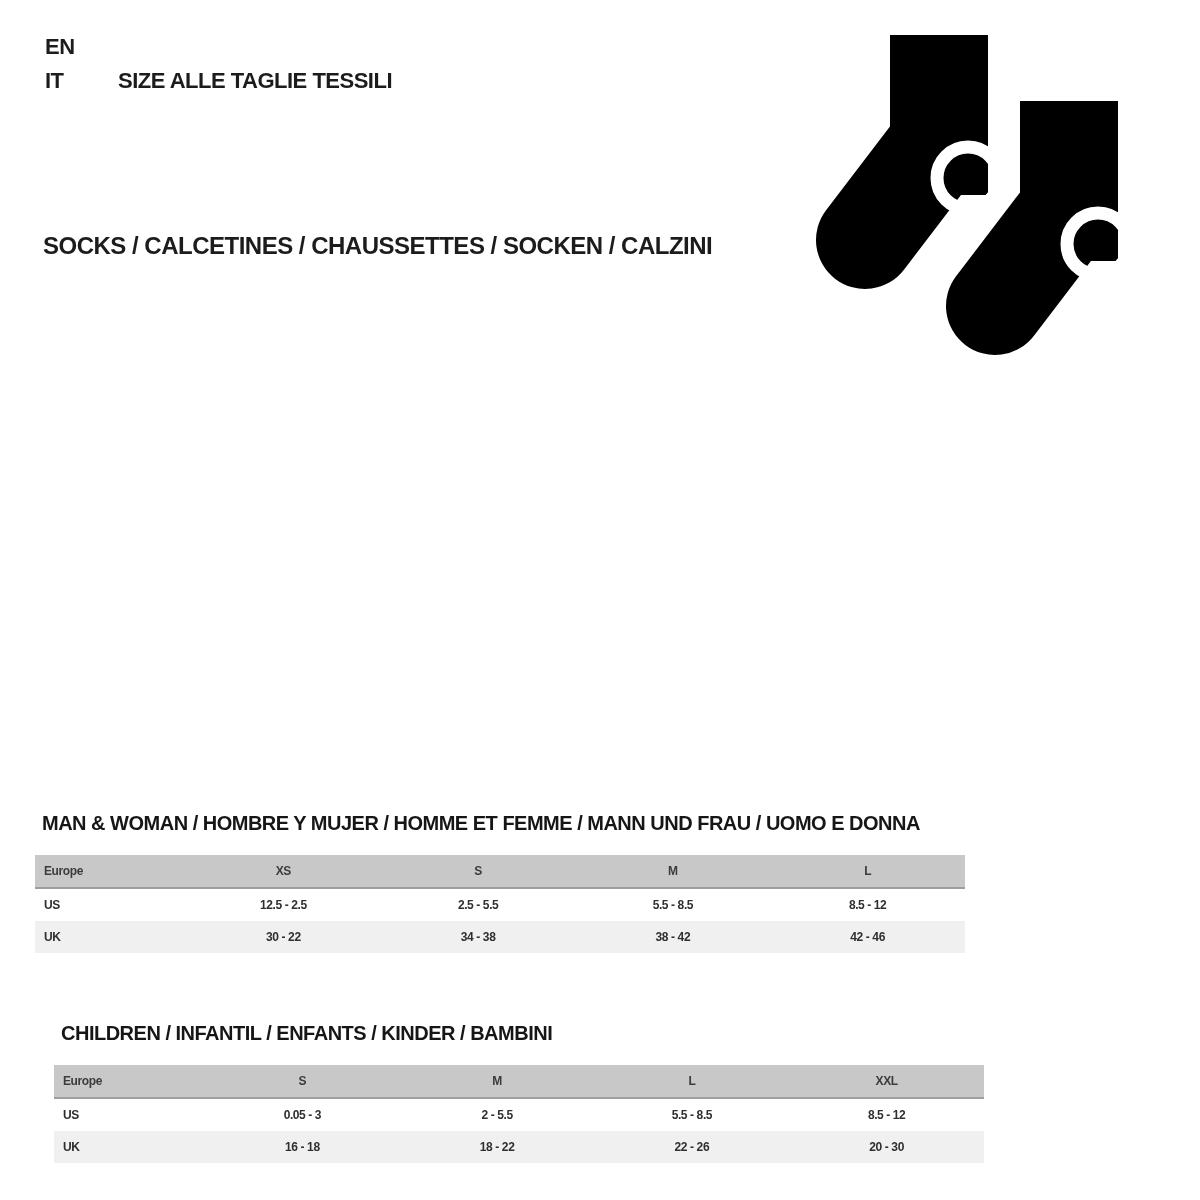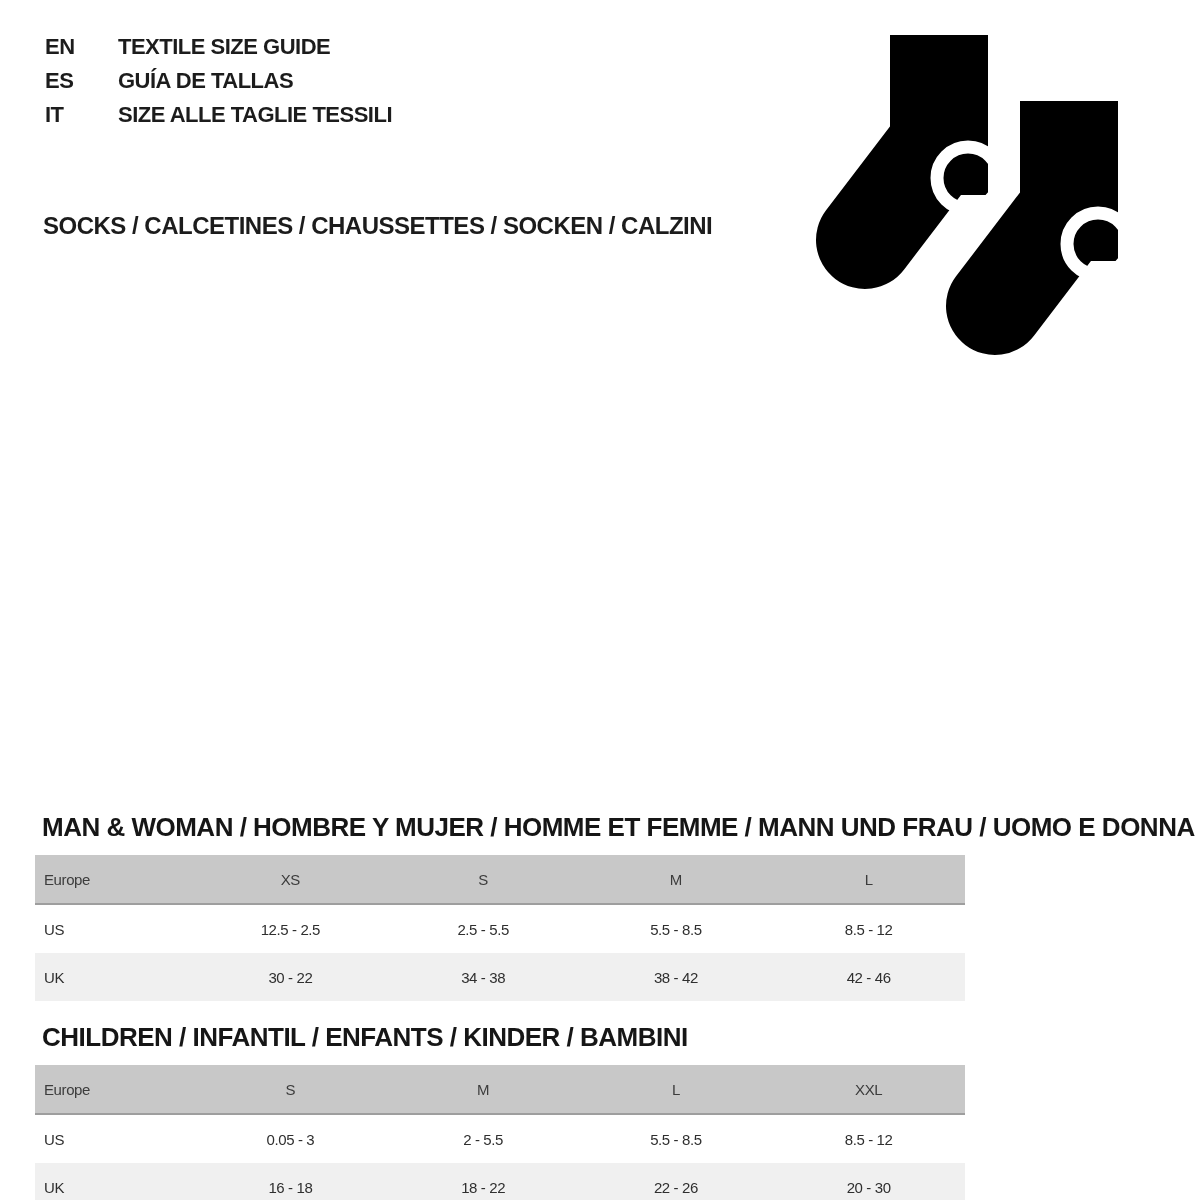--- a/index.html
+++ b/index.html
@@ -33,65 +33,65 @@
   }
   .lang-code {
     width: 73px;
     flex: 0 0 73px;
   }
 
   
   .product-line {
     position: absolute;
     left: 43px;
-    top: 212px;
+    top: 232px;
     font-size: 24px;
     font-weight: 700;
     letter-spacing: -0.5px;
     white-space: nowrap;
   }
 
   
   .socks-icon {
     position: absolute;
     left: 812px;
     top: 33px;
   }
 
   
   .size-section {
     position: absolute;
     left: 35px;
     width: 930px;
   }
   .section-man-woman { top: 812px; }
-  .section-children  { top: 1022px; }
+  .section-children  { top: 1022px; margin-left: 19px; }
 
   .section-title {
     margin: 0;
     padding-left: 7px;
     height: 43px;
-    font-size: 26px;
+    font-size: 20px;
     font-weight: 700;
     letter-spacing: -0.5px;
     white-space: nowrap;
     color: var(--title-color, #161616);
   }
 
   table.size-table {
     width: 930px;
     border-collapse: collapse;
     table-layout: fixed;
   }
   .size-table th,
   .size-table td {
     height: 32px;
-    padding: 8px;
-    font-size: 15px;
-    font-weight: 400;
+    padding: 0;
+    font-size: 12px;
+    font-weight: 700;
     letter-spacing: -0.4px;
     text-align: center;
     vertical-align: middle;
     white-space: nowrap;
   }
   .size-table th:first-child,
   .size-table td:first-child {
     width: 142px;
     text-align: left;
     padding-left: 9px;
@@ -110,25 +110,20 @@
   .size-table tbody tr:nth-child(2) { background: var(--row-alt-bg, #f0f0f0); }
 </style>
 </head>
 <body>
 
 <div class="page">
 
   <div class="lang-block">
     <div class="lang-row">
       <span class="lang-code">EN</span>
-      <span class="lang-label">TEXTILE SIZE GUIDE</span>
-    </div>
-    <div class="lang-row">
-      <span class="lang-code">ES</span>
-      <span class="lang-label">GUÍA DE TALLAS</span>
     </div>
     <div class="lang-row">
       <span class="lang-code">IT</span>
       <span class="lang-label">SIZE ALLE TAGLIE TESSILI</span>
     </div>
   </div>
 
   <div class="product-line">SOCKS / CALCETINES / CHAUSSETTES / SOCKEN / CALZINI</div>
 
   <svg class="socks-icon" width="325" height="335" viewBox="0 0 325 335" aria-hidden="true">

